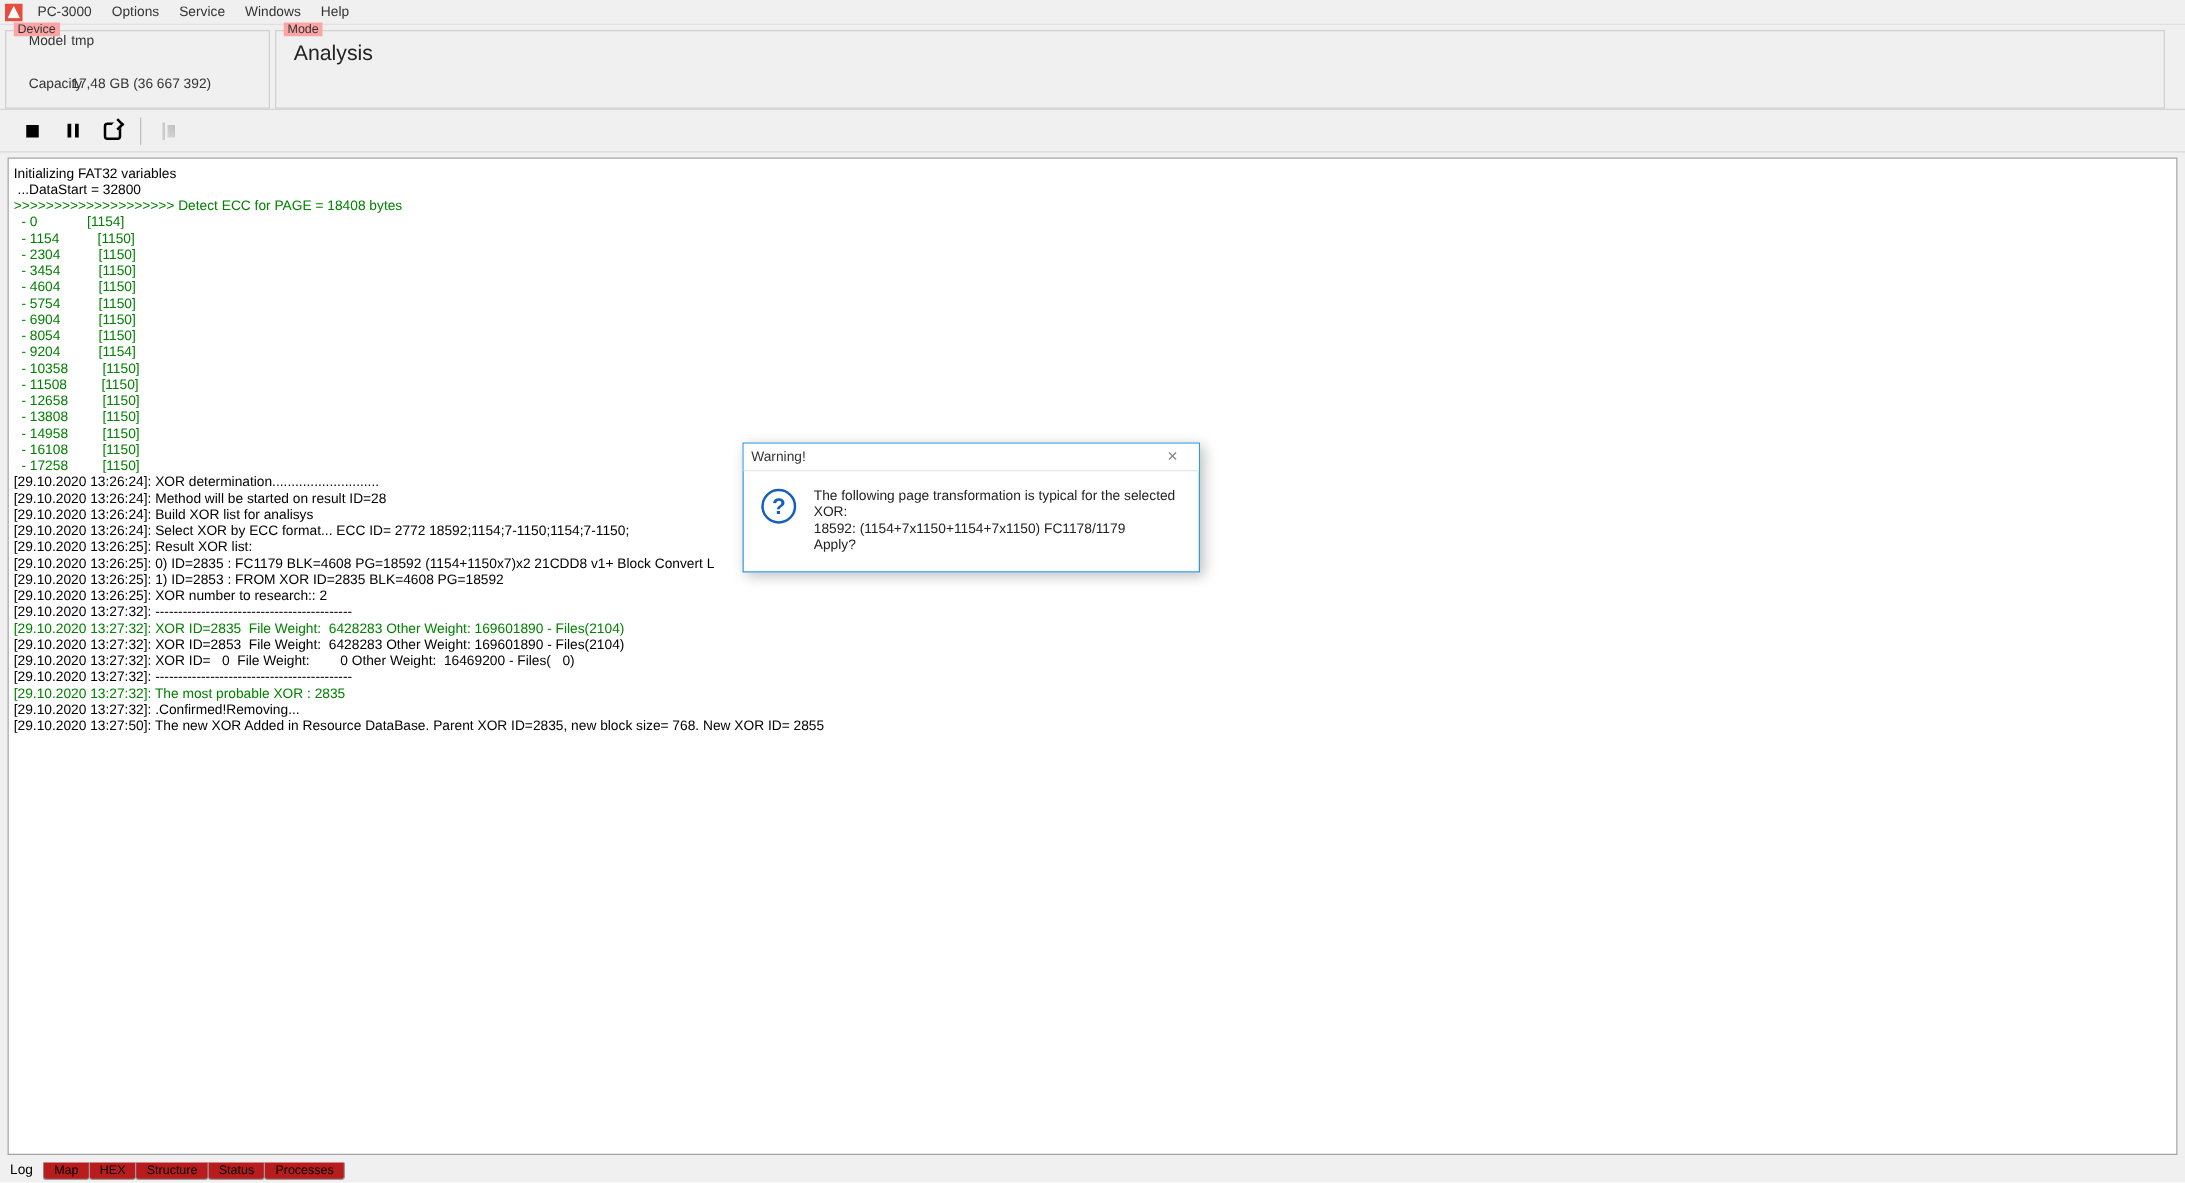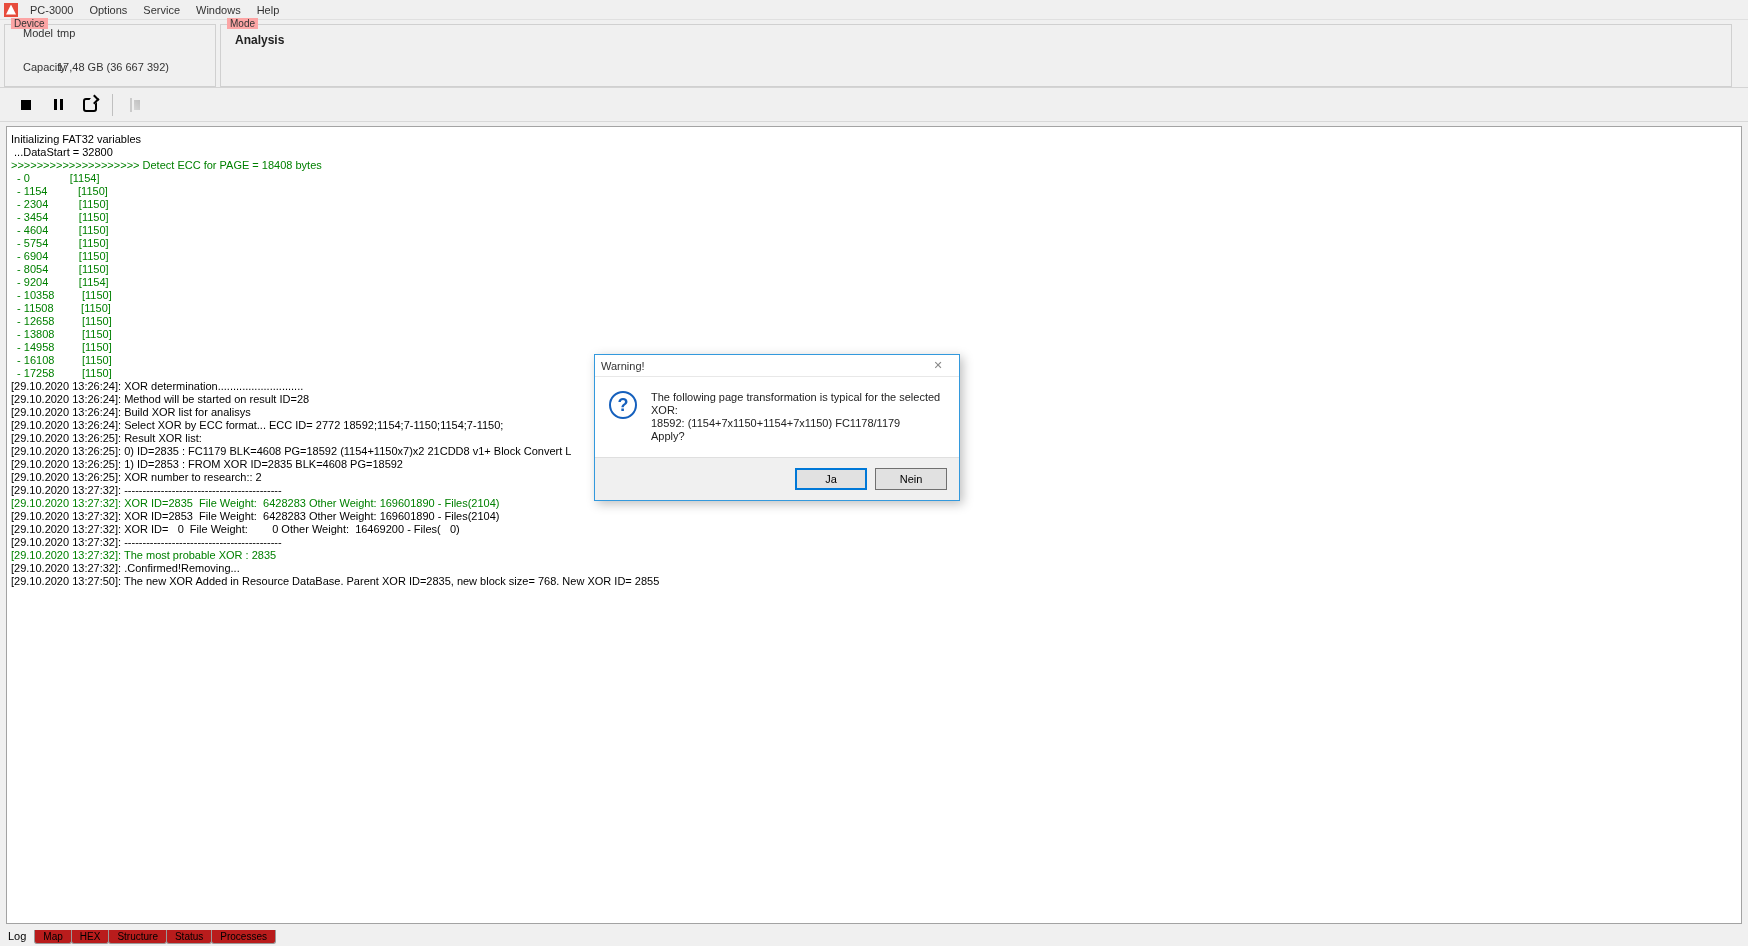--- a/index.html
+++ b/index.html
@@ -12,21 +12,21 @@
 .menubar span { padding:2px 8px; color:#333; cursor:default; }
 
 
 .info-row { display:flex; height:68px; border-bottom:1px solid #d4d4d4; background:#f0f0f0; }
 .panel-device { width:212px; position:relative; border:1px solid #d0d0d0; margin:4px 2px 0 4px; background:#f0f0f0; }
 .panel-right { flex:1; display:flex; flex-direction:column; margin:4px 16px 0 2px; gap:12px; }
 .panel-mode, .panel-op { position:relative; border:1px solid #d0d0d0; flex:1; background:#f0f0f0; }
 .panel-legend { position:absolute; top:-7px; left:6px; background:#fca5a5; padding:0 3px; color:#333; font-size:10px; }
 .panel-row { display:flex; padding:2px 8px 2px 18px; color:#333; }
 .panel-row .lbl { width:34px; }
-.mode-val, .op-val { font-weight:bold; padding:8px 0 0 14px; color:#222; font-size:12px; display:block; }
+.mode-val, .op-val { font-weight:normal; padding:8px 0 0 14px; color:#222; font-size:17px; display:block; }
 
 
 .toolbar { height:34px; background:#f0f0f0; border-bottom:1px solid #d8d8d8; display:flex; align-items:center; padding:0 10px; gap:0; }
 .tbtn { width:28px; height:26px; display:flex; align-items:center; justify-content:center; border:1px solid transparent; margin:0 2px; }
 .tsep { width:1px; height:22px; background:#c0c0c0; margin:0 6px; }
 .i-stop { width:10px; height:10px; background:#000; }
 .i-pause { display:flex; gap:3px; }
 .i-pause span { width:3px; height:11px; background:#000; }
 .i-arrow { width:14px; height:14px; border:2px solid #000; border-radius:3px; position:relative; }
 .i-arrow::after { content:''; position:absolute; top:-4px; right:-3px; width:5px; height:5px; border-top:2px solid #000; border-right:2px solid #000; transform:rotate(45deg); background:#f0f0f0; }
@@ -160,17 +160,13 @@
   <div class="dlg-title">
     <span>Warning!</span>
     <div class="dlg-close">
         <span>✕</span>
       </div>
   </div>
   <div class="dlg-body">
     <div class="dlg-icon">?</div>
     <div class="dlg-msg" id="dlg-msg">The following page transformation is typical for the selected XOR:<br>18592: (1154+7x1150+1154+7x1150) FC1178/1179<br>Apply?</div>
   </div>
-  <div class="dlg-foot">
-    <button class="dlg-btn default">Ja</button>
-    <button class="dlg-btn">Nein</button>
-  </div>
 </div>
 
 </body></html>

